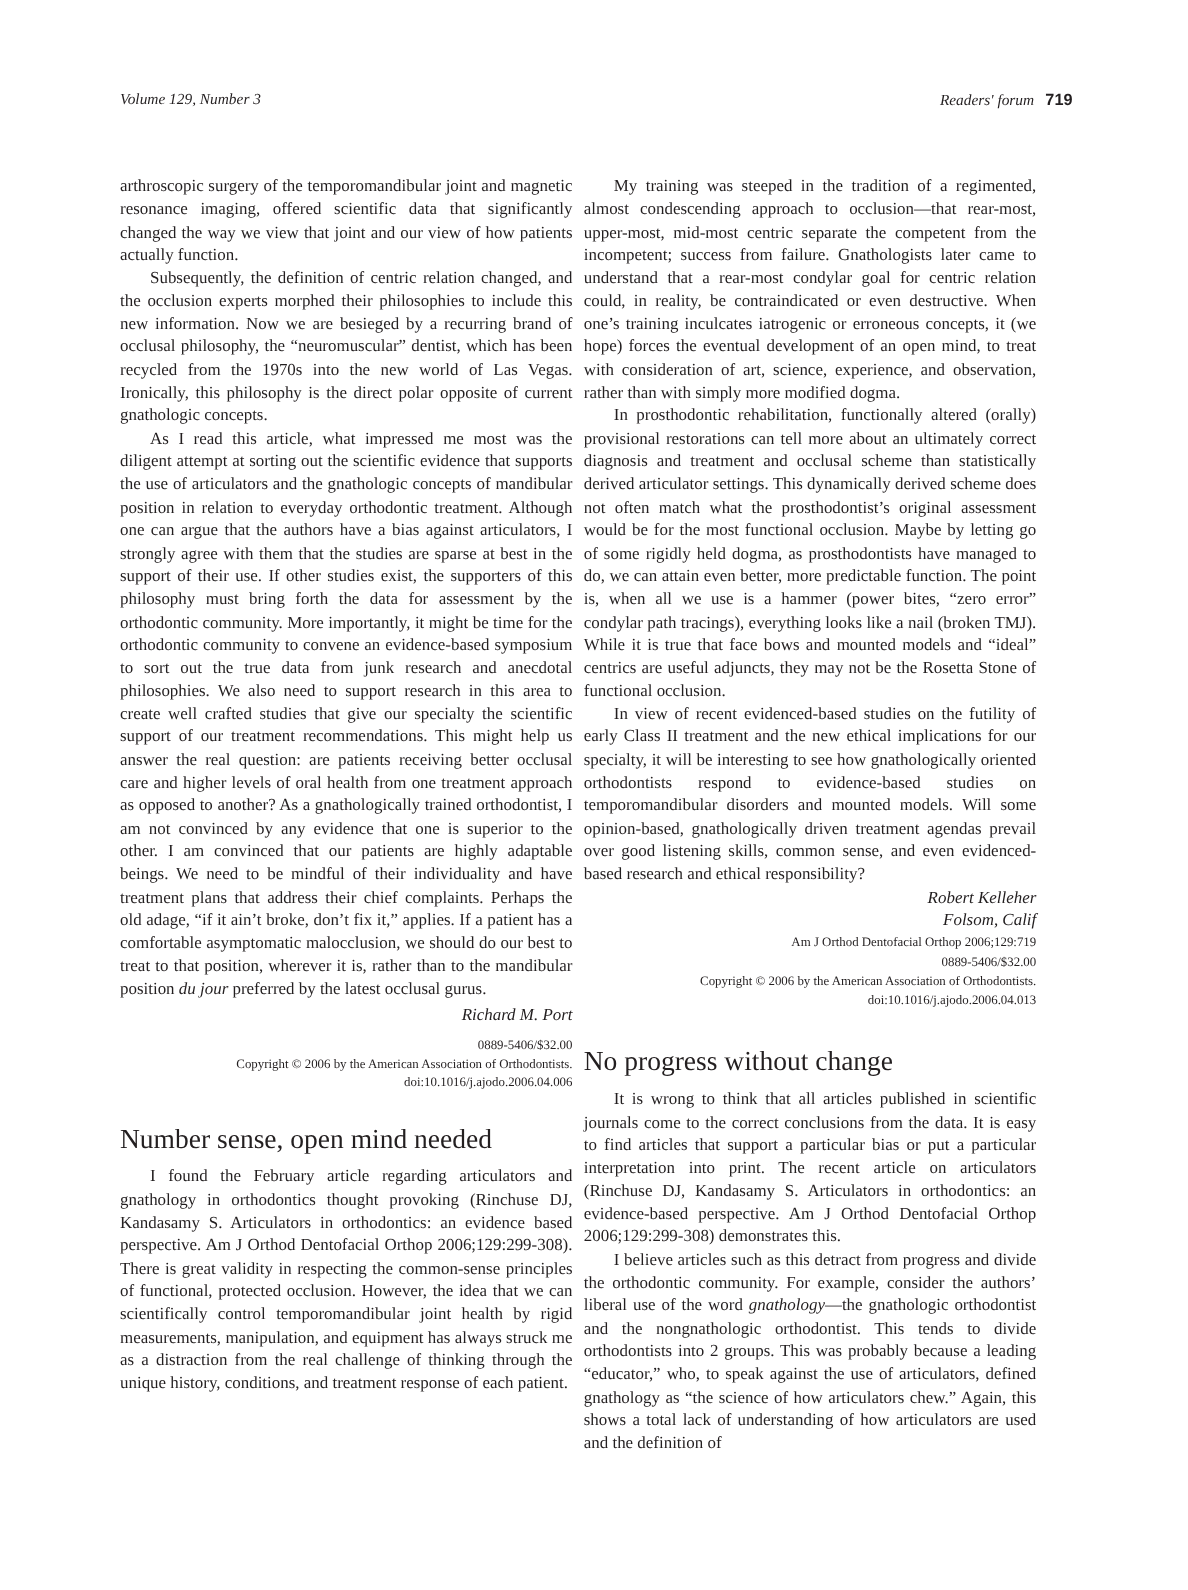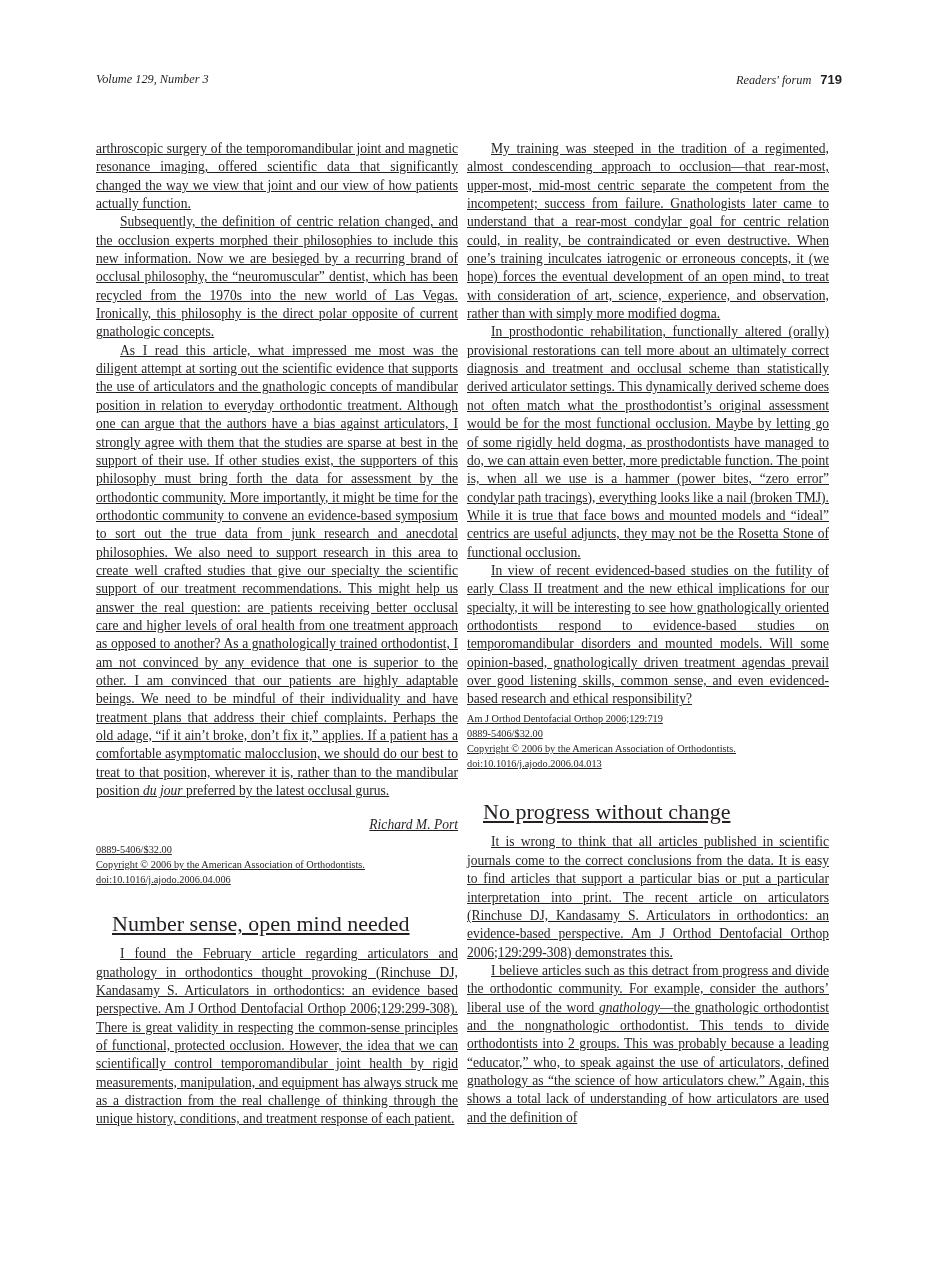--- a/index.html
+++ b/index.html
@@ -1,63 +1,67 @@
 <!DOCTYPE html>
 <html><head>
 <meta charset="utf-8">
 <style>
   html, body { margin: 0; padding: 0; background: #ffffff; }
   body { width: 950px; height: 1272px; position: relative; overflow: hidden; color: #231f20; font-family: "Liberation Serif", "DejaVu Serif", serif; }
   .header { position: absolute; top: 71px; left: 96px; width: 762px; font-style: italic; font-size: 12.3px; line-height: 17px; }
   .header .left { position: absolute; left: 0; top: 0; }
-  .header .right { position: absolute; right: 16px; top: 0; white-space: nowrap; }
+  .header .right { position: absolute; right: 0; top: 0; white-space: nowrap; }
   .header .pnum { font-style: normal; font-weight: bold; font-family: "Liberation Sans", "DejaVu Sans", sans-serif; font-size: 13px; margin-left: 9px; }
-  .col { position: absolute; top: 140px; width: 362px; font-size: 13.55px; line-height: 18.35px; text-decoration: underline; }
+  .col { position: absolute; top: 140px; width: 362px; font-size: 13.55px; line-height: 18.35px; }
   .col.left { left: 96px; }
   .col.right { left: 467px; }
   .col p { margin: 0; text-align: justify; hyphens: manual; }
   .col p.ind { text-indent: 24px; }
   .sig { text-align: right; font-style: italic; font-size: 13.55px; line-height: 18.35px; }
-  .meta { font-size: 10.3px; line-height: 15.2px; margin-top: 7px; }
+  .meta { font-size: 10.3px; line-height: 15.2px; margin-top: 7px; text-align: right; }
   .meta div { white-space: nowrap; }
-  h2 { font-weight: normal; font-size: 22px; line-height: 26px; margin: 16px; }
+  h2 { font-weight: normal; font-size: 22px; line-height: 26px; margin: 0; }
   em { font-style: italic; }
 </style>
 </head>
 <body>
 
 <div class="header">
   <div class="left">
     <div>Volume 129, Number 3</div>
   </div>
   <div class="right">
     <span>Readers' forum</span><span class="pnum">719</span>
   </div>
 </div>
 
 <div class="col left">
   <p>arthroscopic surgery of the temporomandibular joint and magnetic resonance imaging, offered scientific data that significantly changed the way we view that joint and our view of how patients actually function.</p>
   <p class="ind">Subsequently, the definition of centric relation changed, and the occlusion experts morphed their philosophies to include this new information. Now we are besieged by a recurring brand of occlusal philosophy, the “neuromuscular” dentist, which has been recycled from the 1970s into the new world of Las Vegas. Ironically, this philosophy is the direct polar opposite of current gnathologic concepts.</p>
   <p class="ind"><span>As I read this article, what impressed me most was the diligent attempt at sorting out the scientific evidence that supports the use of articulators and the gnathologic concepts of mandibular position in relation to everyday orthodontic treatment. Although one can argue that the authors have a bias against articulators, I strongly agree with them that the studies are sparse at best in the support of their use. If other studies exist, the supporters of this philosophy must bring forth the data for assessment by the orthodontic community. More importantly, it might be time for the orthodontic community to convene an evidence-based symposium to sort out the true data from junk research and anecdotal philosophies. We also need to support research in this area to create well crafted studies that give our specialty the scientific support of our treatment recommendations. This might help us answer the real question: are patients receiving better occlusal care and higher levels of oral health from one treatment approach as opposed to another? As a gnathologically trained orthodon­tist, I am not convinced by any evidence that one is superior to the other. I am convinced that our patients are highly adaptable beings. We need to be mindful of their individuality and have treatment plans that address their chief complaints. Perhaps the old adage, “if it ain’t broke, don’t fix it,” applies. If a patient has a comfortable asymptomatic malocclusion, we should do our best to treat to that position, wherever it is, rather than to the mandibular position</span> <em>du jour</em><span> preferred by the latest occlusal gurus.</span></p>
-  <div class="sig" style="margin-top:16px">
+  <div class="sig" style="margin-top:3px">
     <div>Richard M. Port</div>
   </div>
   <div class="meta">
     <div>0889-5406/$32.00</div>
     <div>Copyright © 2006 by the American Association of Orthodontists.</div>
     <div>doi:10.1016/j.ajodo.2006.04.006</div>
   </div>
   <h2 style="margin-top:24px; margin-bottom:8px">Number sense, open mind needed</h2>
   <p class="ind">I found the February article regarding articulators and gnathology in orthodontics thought provoking (Rinchuse DJ, Kandasamy S. Articulators in orthodontics: an evidence based perspective. Am J Orthod Dentofacial Orthop 2006;129:299-308). There is great validity in respecting the common-sense principles of functional, protected occlusion. However, the idea that we can scientifically control temporomandibular joint health by rigid measurements, manipulation, and equip­ment has always struck me as a distraction from the real challenge of thinking through the unique history, conditions, and treatment response of each patient.</p>
 </div>
 
 <div class="col right">
   <p class="ind">My training was steeped in the tradition of a regimented, almost condescending approach to occlusion—that rear-most, upper-most, mid-most centric separate the competent from the incompetent; success from failure. Gnathologists later came to understand that a rear-most condylar goal for centric relation could, in reality, be contraindicated or even destruc­tive. When one’s training inculcates iatrogenic or erroneous concepts, it (we hope) forces the eventual development of an open mind, to treat with consideration of art, science, expe­rience, and observation, rather than with simply more modi­fied dogma.</p>
   <p class="ind">In prosthodontic rehabilitation, functionally altered (orally) provisional restorations can tell more about an ulti­mately correct diagnosis and treatment and occlusal scheme than statistically derived articulator settings. This dynami­cally derived scheme does not often match what the prosth­odontist’s original assessment would be for the most func­tional occlusion. Maybe by letting go of some rigidly held dogma, as prosthodontists have managed to do, we can attain even better, more predictable function. The point is, when all we use is a hammer (power bites, “zero error” condylar path tracings), everything looks like a nail (broken TMJ). While it is true that face bows and mounted models and “ideal” centrics are useful adjuncts, they may not be the Rosetta Stone of functional occlusion.</p>
   <p class="ind">In view of recent evidenced-based studies on the futility of early Class II treatment and the new ethical implications for our specialty, it will be interesting to see how gnathologi­cally oriented orthodontists respond to evidence-based studies on temporomandibular disorders and mounted models. Will some opinion-based, gnathologically driven treatment agen­das prevail over good listening skills, common sense, and even evidenced-based research and ethical responsibility?</p>
+  <div class="sig">
+    <div>Robert Kelleher</div>
+    <div>Folsom, Calif</div>
+  </div>
   <div class="meta" style="margin-top:2px">
     <div>Am J Orthod Dentofacial Orthop 2006;129:719</div>
     <div>0889-5406/$32.00</div>
     <div>Copyright © 2006 by the American Association of Orthodontists.</div>
     <div>doi:10.1016/j.ajodo.2006.04.013</div>
   </div>
   <h2 style="margin-top:28px; margin-bottom:8px">No progress without change</h2>
   <p class="ind">It is wrong to think that all articles published in scientific journals come to the correct conclusions from the data. It is easy to find articles that support a particular bias or put a particular interpretation into print. The recent article on articulators (Rinchuse DJ, Kandasamy S. Articulators in orthodontics: an evidence-based perspective. Am J Orthod Dentofacial Orthop 2006;129:299-308) demonstrates this.</p>
   <p class="ind"><span>I believe articles such as this detract from progress and divide the orthodontic community. For example, consider the authors’ liberal use of the word </span><em>gnathology</em><span>—the gnathologic orthodontist and the nongnathologic orthodontist. This tends to divide orthodontists into 2 groups. This was probably because a leading “educator,” who, to speak against the use of articulators, defined gnathology as “the science of how articulators chew.” Again, this shows a total lack of under­standing of how articulators are used and the definition of</span></p>
 </div>

